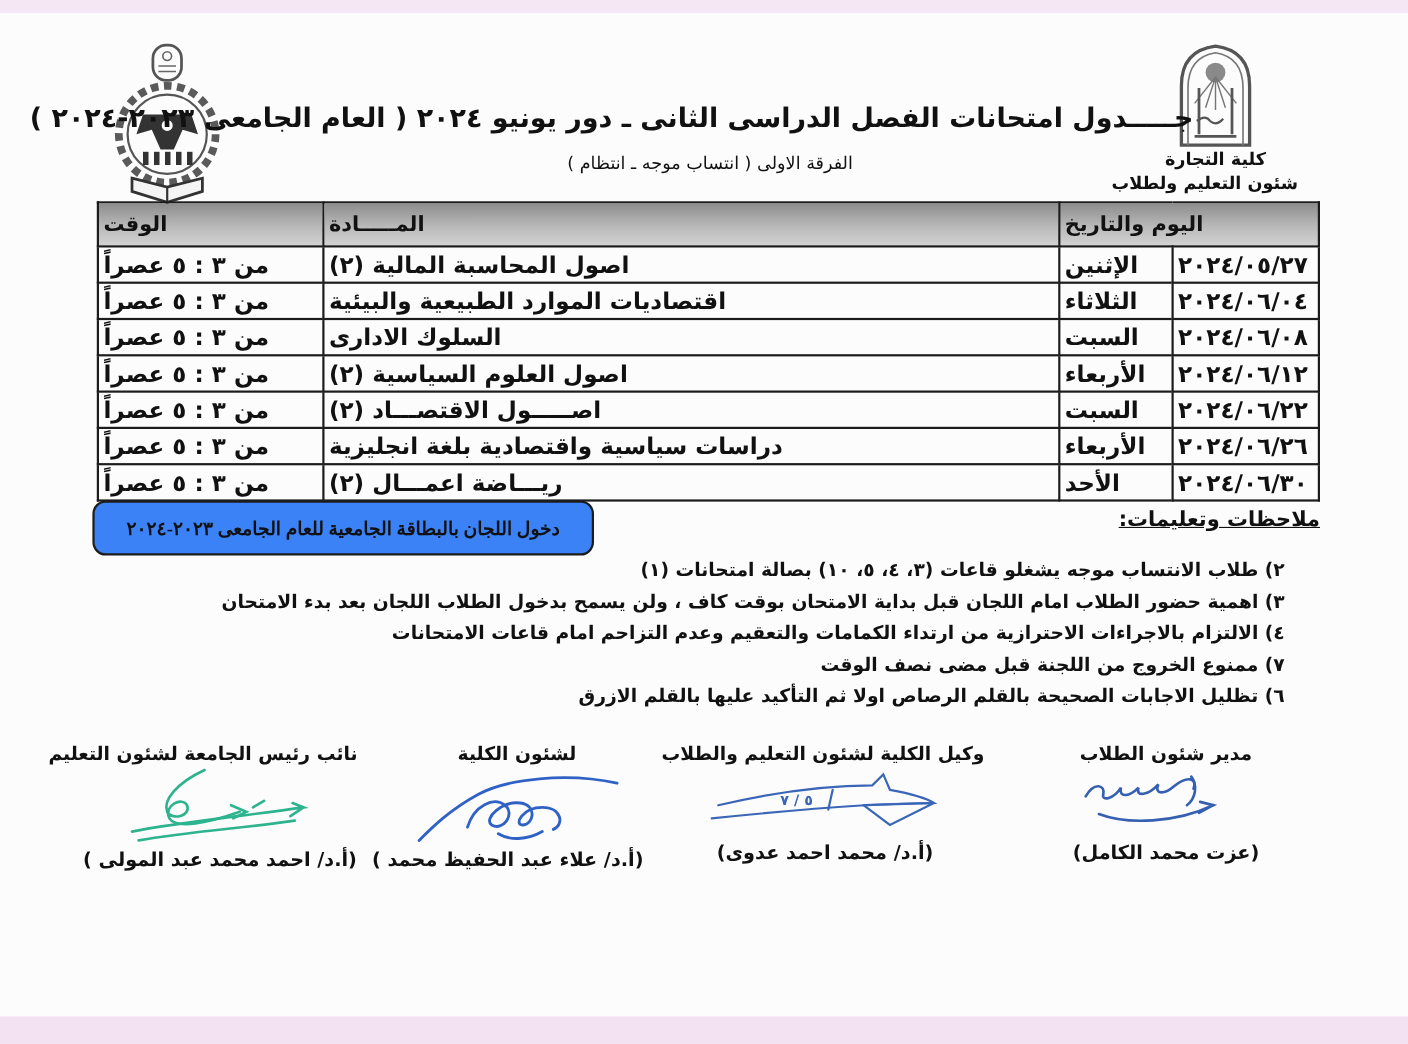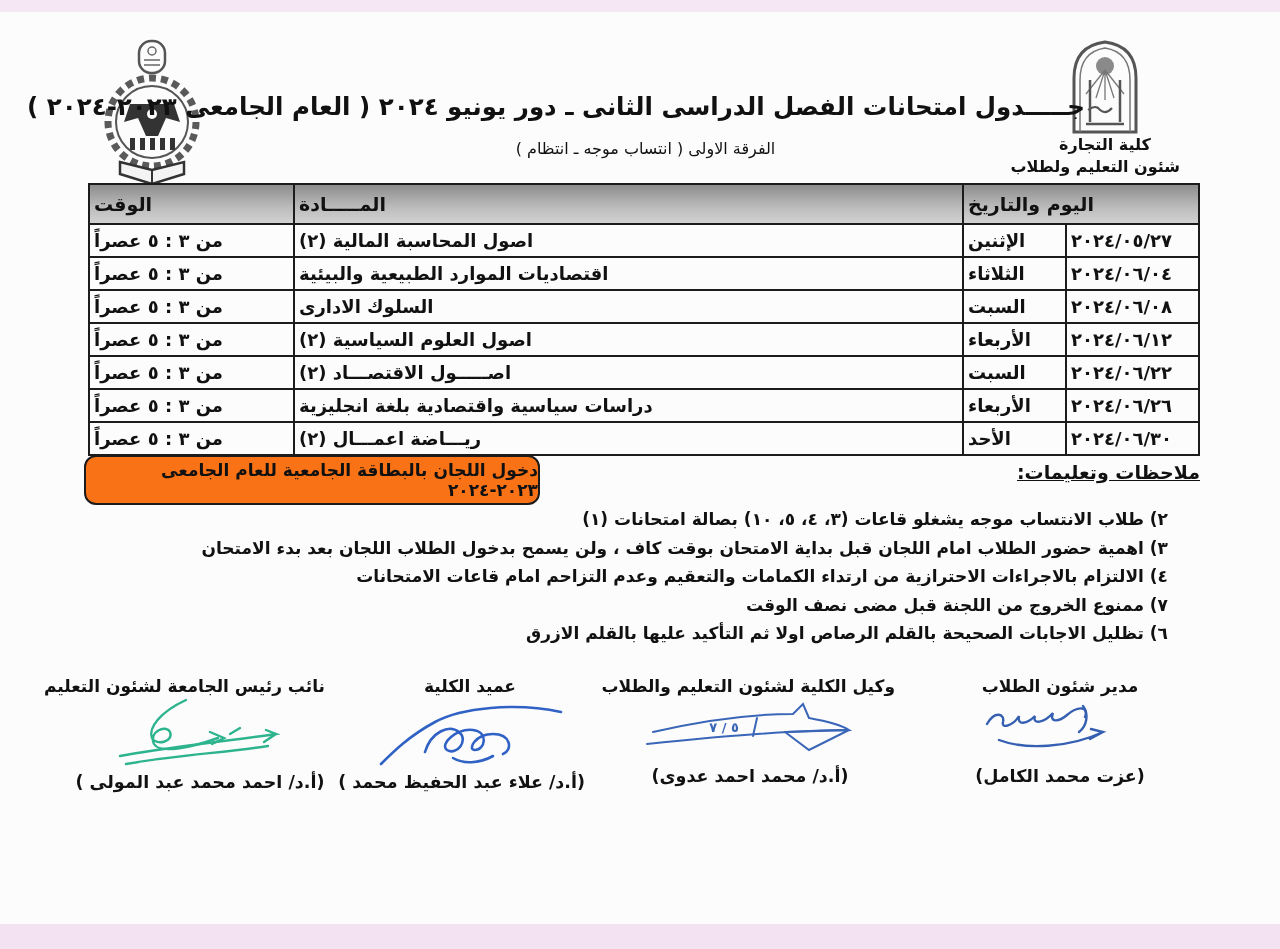--- a/index.html
+++ b/index.html
@@ -36,36 +36,36 @@
     direction:rtl;
   }
   table.exam th,table.exam td{
     border:2.5px solid #1c1c1c;font-weight:bold;text-align:left;
     padding:0 4px;overflow:hidden;white-space:nowrap;
   }
   table.exam th{
     height:38px;font-size:19px;
     background:linear-gradient(180deg,#8d8d8d 0%,#b9b9b9 55%,#d2d2d2 100%);
   }
-  table.exam td{height:31px;font-size:18px;}
+  table.exam td{height:31px;font-size:21px;}
   td.c-date{font-size:17px;letter-spacing:1px;}
   td.c-time{letter-spacing:.5px;}
   col.w-date{width:133px;} col.w-day{width:103px;}
   col.w-subj{width:669px;} col.w-time{width:205px;}
 
   
   .notes-heading{
     position:absolute;top:461px;right:80px;
     font-weight:bold;font-size:19px;text-decoration:underline;
   }
   .badge-box{
     position:absolute;top:455px;left:84px;width:452px;height:46px;
     border:2.5px solid #1c1c1c;border-radius:12px;
     display:flex;align-items:center;justify-content:center;
-    font-weight:bold;font-size:17px;background:#f97316;
+    font-weight:bold;font-size:17px;background:#3b82f6;font-family:Liberation Serif, serif;
   }
   .notes-list{
     position:absolute;top:506px;right:112px;left:118px;
     font-weight:bold;font-size:17px;line-height:26px;text-align:right;
   }
   .note-line{margin-bottom:2.5px;white-space:nowrap;}
   .note-split{display:flex;justify-content:space-between;direction:rtl;}
 
   
   .sig{position:absolute;top:676px;text-align:center;}
@@ -215,21 +215,21 @@
       <path d="M18,34 C70,22 120,16 158,16 L168,6 L174,20 C196,24 208,28 214,32 L150,34"></path>
       <path d="M12,46 C70,40 150,32 214,32 L174,52 L150,34"></path>
       <path d="M122,20 l-4,18"></path>
     </g>
     <text x="104" y="34" font-size="13" font-weight="bold" fill="#3a66b8">٥ / ٧</text>
   </svg>
   <div class="sig-name">(أ.د/ محمد احمد عدوى)</div>
 </div>
 
 <div class="sig sig3">
-  <div class="sig-title">عميد الكلية</div>
+  <div class="sig-title">لشئون الكلية</div>
   <svg width="210" height="72" viewBox="0 0 210 72">
     <g fill="none" stroke="#2f62c4" stroke-width="2.6" stroke-linecap="round">
       <path d="M196,14 C150,4 96,10 70,24 C44,38 28,54 16,66"></path>
       <path d="M60,54 C66,34 84,26 94,34 C104,42 92,58 82,52 C74,46 92,30 108,32 C124,34 120,52 110,52 C102,52 110,36 128,36 C146,36 148,52 138,56"></path>
       <path d="M88,60 c10,6 26,6 40,-2"></path>
     </g>
   </svg>
   <div class="sig-name">(أ.د/ علاء عبد الحفيظ محمد )</div>
 </div>
 

